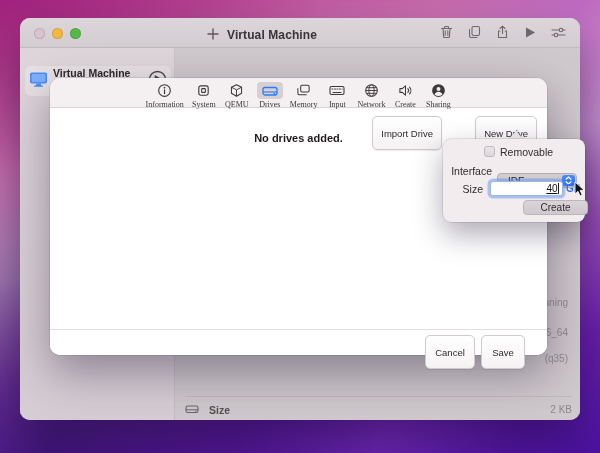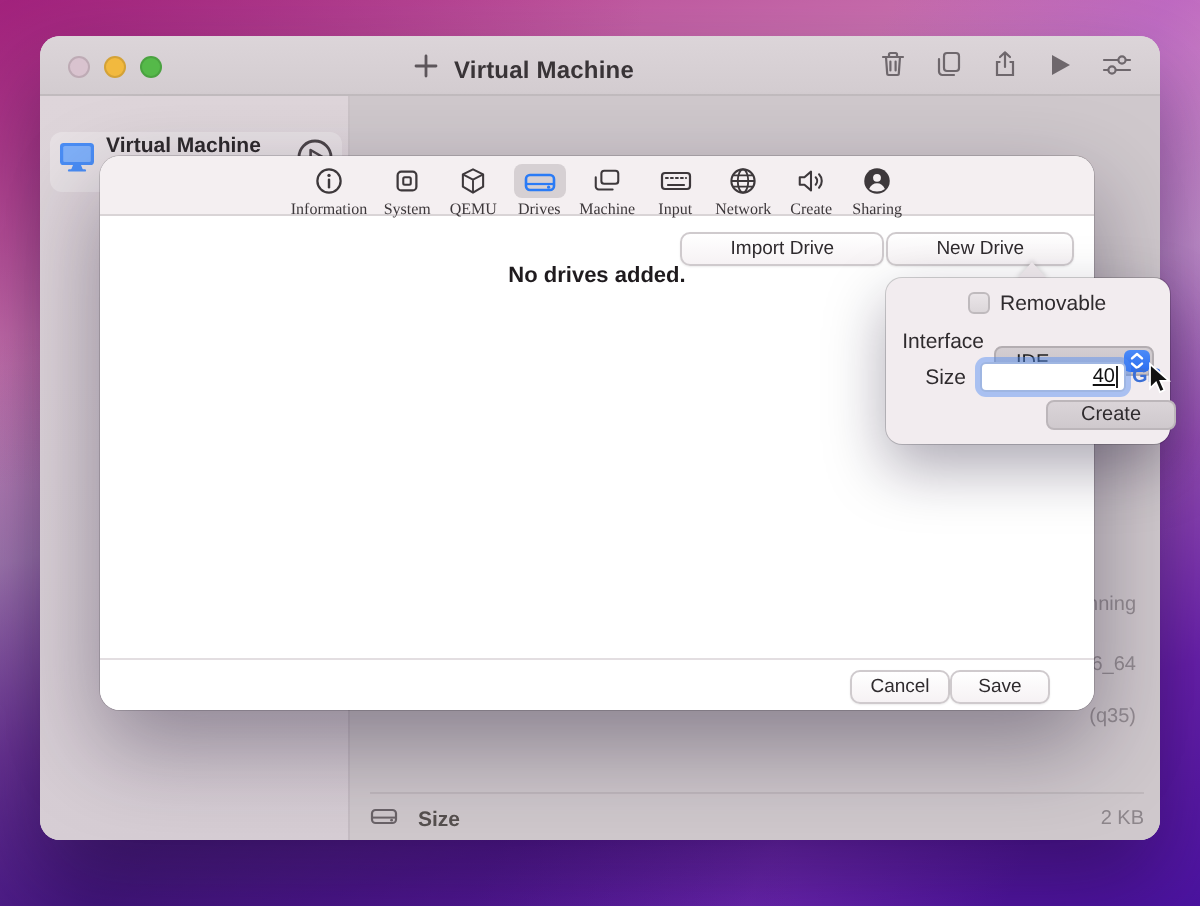--- a/index.html
+++ b/index.html
@@ -40,21 +40,21 @@
 
   
   .dialog { left:50px; top:78px; width:497px; height:277px; border-radius:10px; background:#fff;
     box-shadow:0 18px 45px rgba(20,10,40,.38), 0 0 0 .5px rgba(0,0,0,.15); }
   .dlg-head { left:0; top:0; width:100%; height:30px; background:#f4eff1; border-bottom:1px solid #d9d4d6; border-radius:10px 10px 0 0;
     display:flex; justify-content:center; align-items:flex-start; gap:7px; padding-top:4px;font-family:Liberation Serif, serif; }
   .tab { display:flex; flex-direction:column; align-items:center; gap:0; cursor:default; }
   .tab .pill { height:17px; min-width:26px; padding:0 4px; border-radius:4px; display:flex; align-items:center; justify-content:center; color:#3d383b; }
   .tab.sel .pill { background:#d6d0d3; color:#2a7bf6; }
   .tab .tab-label { font-size:8px; color:#3d383b; margin-top:1px; }
-  .dlg-btn { position:absolute; height:17px; padding:0 24px; font-size:9.5px; color:#2f2b2e; background:linear-gradient(#fff,#f6f2f4);
+  .dlg-btn { position:absolute; height:34px; padding:0 8px; font-size:9.5px; color:#2f2b2e; background:linear-gradient(#fff,#f6f2f4);
     border:1px solid #cfcacd; border-radius:5px; display:flex; align-items:center; justify-content:center; box-shadow:0 .5px 1px rgba(0,0,0,.08); }
   .empty-msg { left:0; top:54px; width:100%; text-align:center; font-size:11px; font-weight:bold; color:#1f1b1e; }
   .dlg-foot { left:0; bottom:0; width:100%; height:26px; border-top:1px solid #e3dee1; border-radius:0 0 10px 10px; background:#fff; }
 
   
   .popover { left:443px; top:139px; width:142px; height:83px; background:#f2ecef; border-radius:8px;
     box-shadow:0 12px 30px rgba(20,10,40,.35), 0 0 0 .5px rgba(0,0,0,.18); font-size:10.5px; color:#2f2b2e; }
   .pop-arrow { left:508px; top:131px; width:0; height:0; border-left:8px solid transparent; border-right:8px solid transparent; border-bottom:9px solid #f2ecef;
     filter:drop-shadow(0 -1px 1px rgba(0,0,0,.12)); }
   .checkbox { width:11px; height:11px; border-radius:3px; background:linear-gradient(#eae5e8,#dcd7da); border:1px solid #bfbabd; }
@@ -205,21 +205,21 @@
       </span>
       <span class="tab-label">Drives</span>
     </div>
     <div class="tab">
       <span class="pill">
         <svg width="15" height="15" viewBox="0 0 16 16">
             <rect x="5" y="2.5" width="9" height="7" rx="1.5" stroke="currentColor" stroke-width="1.1" fill="none"></rect>
             <path d="M11 12.5H3.6c-.9 0-1.6-.7-1.6-1.6V6" stroke="currentColor" stroke-width="1.1" fill="none" stroke-linecap="round"></path>
           </svg>
       </span>
-      <span class="tab-label">Machine</span>
+      <span class="tab-label">Memory</span>
     </div>
     <div class="tab">
       <span class="pill">
         <svg width="16" height="13" viewBox="0 0 16 13">
             <rect x="1" y="2.5" width="14" height="8" rx="1.5" stroke="currentColor" stroke-width="1.1" fill="none"></rect>
             <path d="M3 5h.9M5.5 5h.9M8 5h.9M10.5 5h.9M13 5h0M4 8.5h8" stroke="currentColor" stroke-width="1.1" stroke-linecap="round"></path>
           </svg>
       </span>
       <span class="tab-label">Input</span>
     </div>

